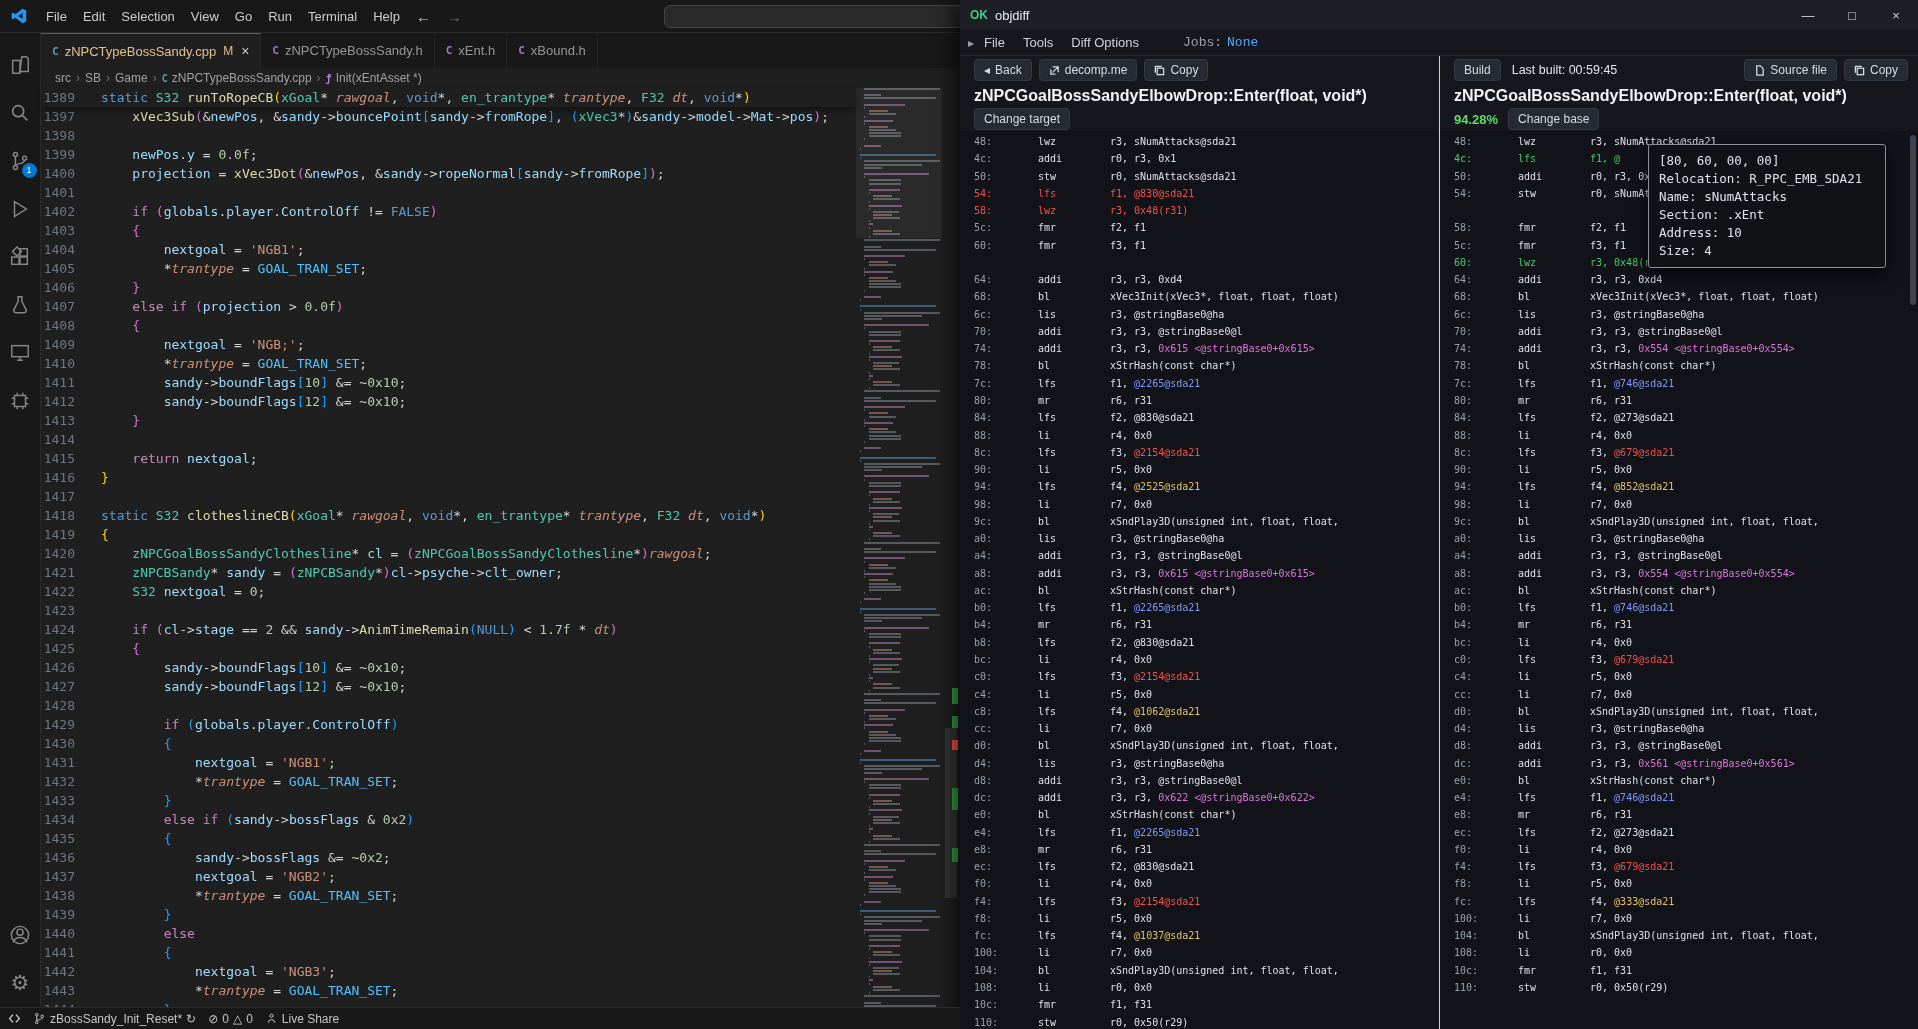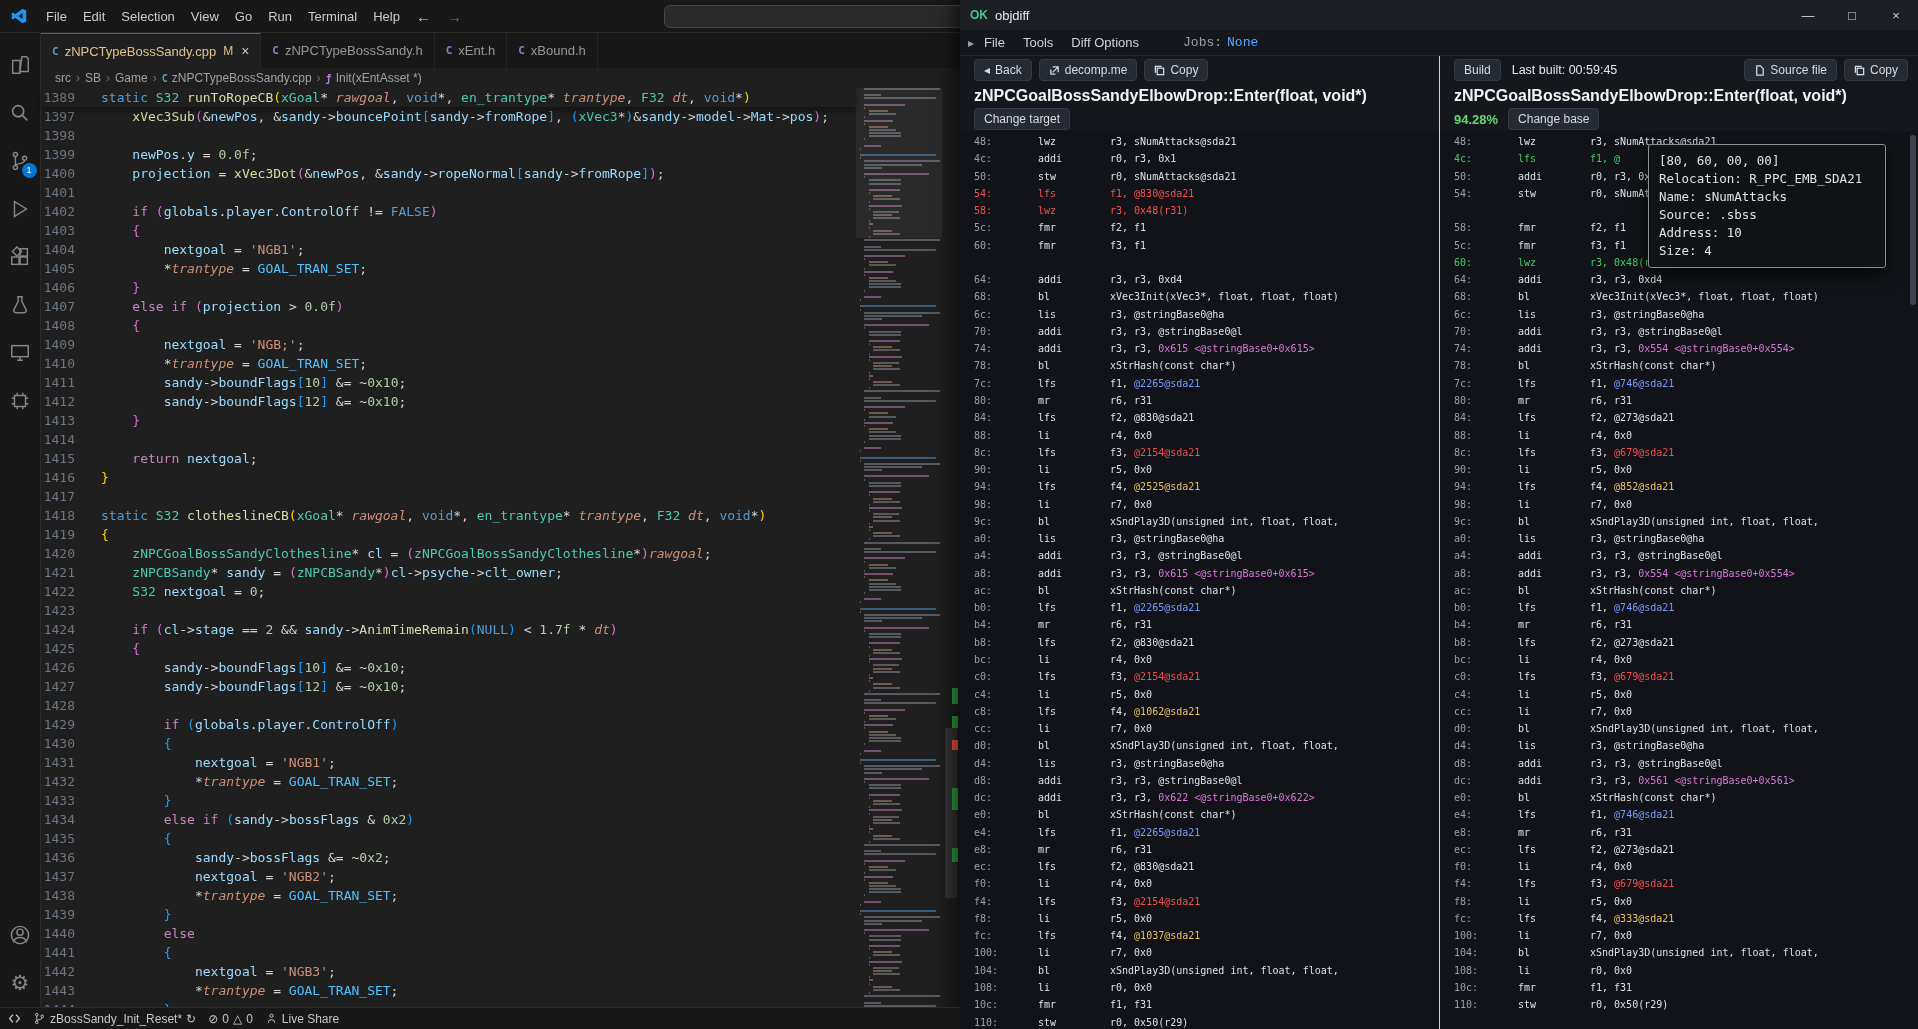--- a/index.html
+++ b/index.html
@@ -717,21 +717,20 @@
           <div class="arow"><span class="aa">90:</span><span class="am">li</span><span class="ao">r5, 0x0</span></div>
           <div class="arow"><span class="aa">94:</span><span class="am">lfs</span><span class="ao">f4, </span><span class="c-yel">@852@sda21</span></div>
           <div class="arow"><span class="aa">98:</span><span class="am">li</span><span class="ao">r7, 0x0</span></div>
           <div class="arow"><span class="aa">9c:</span><span class="am">bl</span><span class="ao">xSndPlay3D(unsigned int, float, float,</span></div>
           <div class="arow"><span class="aa">a0:</span><span class="am">lis</span><span class="ao">r3, @stringBase0@ha</span></div>
           <div class="arow"><span class="aa">a4:</span><span class="am">addi</span><span class="ao">r3, r3, @stringBase0@l</span></div>
           <div class="arow"><span class="aa">a8:</span><span class="am">addi</span><span class="ao">r3, r3, </span><span class="c-mag">0x554 &lt;@stringBase0+0x554&gt;</span></div>
           <div class="arow"><span class="aa">ac:</span><span class="am">bl</span><span class="ao">xStrHash(const char*)</span></div>
           <div class="arow"><span class="aa">b0:</span><span class="am">lfs</span><span class="ao">f1, </span><span class="c-blu">@746@sda21</span></div>
           <div class="arow"><span class="aa">b4:</span><span class="am">mr</span><span class="ao">r6, r31</span></div>
-          <div class="arow"><span class="aa">b8:</span><span class="am">lfs</span><span class="ao">f2, @273@sda21</span></div>
           <div class="arow"><span class="aa">bc:</span><span class="am">li</span><span class="ao">r4, 0x0</span></div>
           <div class="arow"><span class="aa">c0:</span><span class="am">lfs</span><span class="ao">f3, </span><span class="c-red2">@679@sda21</span></div>
           <div class="arow"><span class="aa">c4:</span><span class="am">li</span><span class="ao">r5, 0x0</span></div>
           <div class="arow"><span class="aa">cc:</span><span class="am">li</span><span class="ao">r7, 0x0</span></div>
           <div class="arow"><span class="aa">d0:</span><span class="am">bl</span><span class="ao">xSndPlay3D(unsigned int, float, float,</span></div>
           <div class="arow"><span class="aa">d4:</span><span class="am">lis</span><span class="ao">r3, @stringBase0@ha</span></div>
           <div class="arow"><span class="aa">d8:</span><span class="am">addi</span><span class="ao">r3, r3, @stringBase0@l</span></div>
           <div class="arow"><span class="aa">dc:</span><span class="am">addi</span><span class="ao">r3, r3, </span><span class="c-mag">0x561 &lt;@stringBase0+0x561&gt;</span></div>
           <div class="arow"><span class="aa">e0:</span><span class="am">bl</span><span class="ao">xStrHash(const char*)</span></div>
           <div class="arow"><span class="aa">e4:</span><span class="am">lfs</span><span class="ao">f1, </span><span class="c-blu">@746@sda21</span></div>
@@ -747,18 +746,18 @@
           <div class="arow"><span class="aa">10c:</span><span class="am">fmr</span><span class="ao">f1, f31</span></div>
           <div class="arow"><span class="aa">110:</span><span class="am">stw</span><span class="ao">r0, 0x50(r29)</span></div>
         </div>
     </div>
   </div>
 
   <div class="od-tooltip" id="od-tooltip">
       <div>[80, 60, 00, 00]</div>
       <div>Relocation: R_PPC_EMB_SDA21</div>
       <div>Name: sNumAttacks</div>
-      <div>Source: .sbss</div>
+      <div>Section: .xEnt</div>
       <div>Address: 10</div>
       <div>Size: 4</div>
     </div>
   <div class="od-scrollthumb"></div>
 </div>
 
 </body></html>

